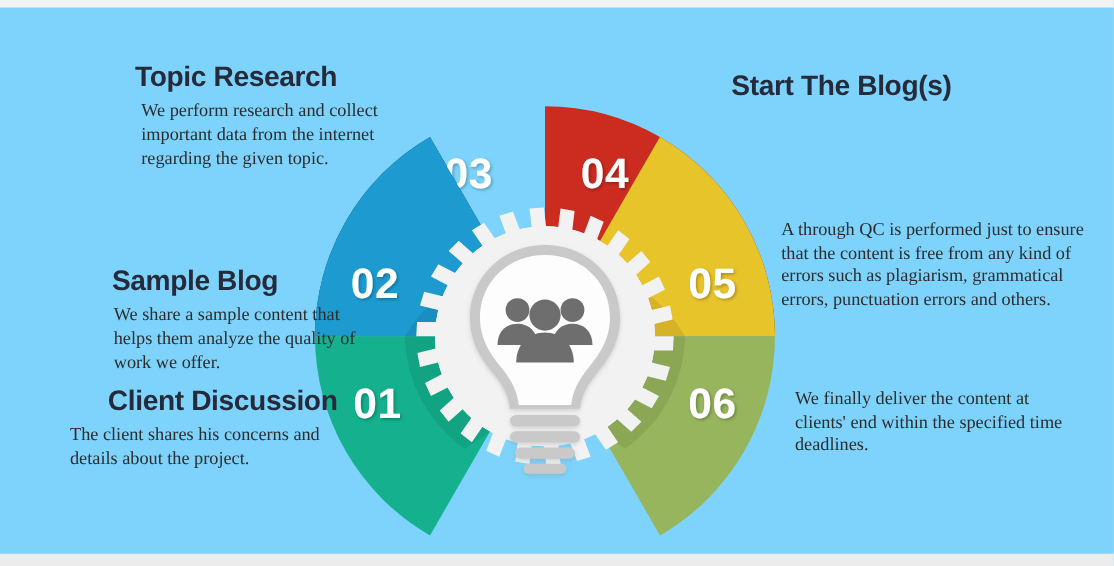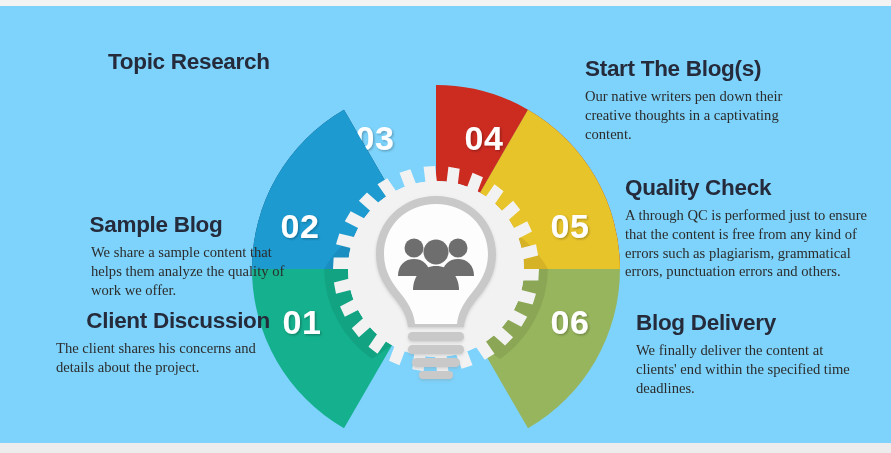--- a/index.html
+++ b/index.html
@@ -196,40 +196,38 @@
       <circle cx="458" cy="248" r="9.5"></circle>
       <path d="M 442 276 C 442 265 449 259 458 259 C 467 259 474 265 474 276 Z"></path>
 
       <circle cx="436" cy="252" r="12.5"></circle>
       <path d="M 413 290 C 413 275 423 266 436 266 C 449 266 459 275 459 290 Z"></path>
     </g>
   </svg>
 
   <div class="txt-block left" id="b-topic">
     <div class="hd" style="color: rgb(37, 43, 59);">Topic Research</div>
+    <div class="bd" style="color: rgb(44, 44, 44);">We perform research and collect important data from the internet regarding the given topic.</div>
   </div>
 
   <div class="txt-block left" id="b-sample">
     <div class="hd" style="color: rgb(37, 43, 59);">Sample Blog</div>
     <div class="bd" style="color: rgb(44, 44, 44); margin-left: 33px;">We share a sample content that helps them analyze the quality of work we offer.</div>
   </div>
 
   <div class="txt-block left" id="b-client">
     <div class="hd" style="color: rgb(37, 43, 59);">Client Discussion</div>
     <div class="bd" style="color: rgb(44, 44, 44);">The client shares his concerns and details about the project.</div>
   </div>
 
   <div class="txt-block right" id="b-start">
     <div class="hd" style="color: rgb(37, 43, 59);">Start The Blog(s)</div>
-    <div class="bd" style="color: rgb(44, 44, 44);">Our native writers pen down their creative thoughts in a captivating content.</div>
   </div>
 
   <div class="txt-block right" id="b-quality">
-    <div class="hd" style="color: rgb(37, 43, 59);">Quality Check</div>
     <div class="bd" style="color: rgb(44, 44, 44);">A through QC is performed just to ensure that the content is free from any kind of errors such as plagiarism, grammatical errors, punctuation errors and others.</div>
   </div>
 
   <div class="txt-block right" id="b-delivery">
-    <div class="hd" style="color: rgb(37, 43, 59);">Blog Delivery</div>
     <div class="bd" style="color: rgb(44, 44, 44);">We finally deliver the content at clients' end within the specified time deadlines.</div>
   </div>
 
 </div>
 
 </body></html>

